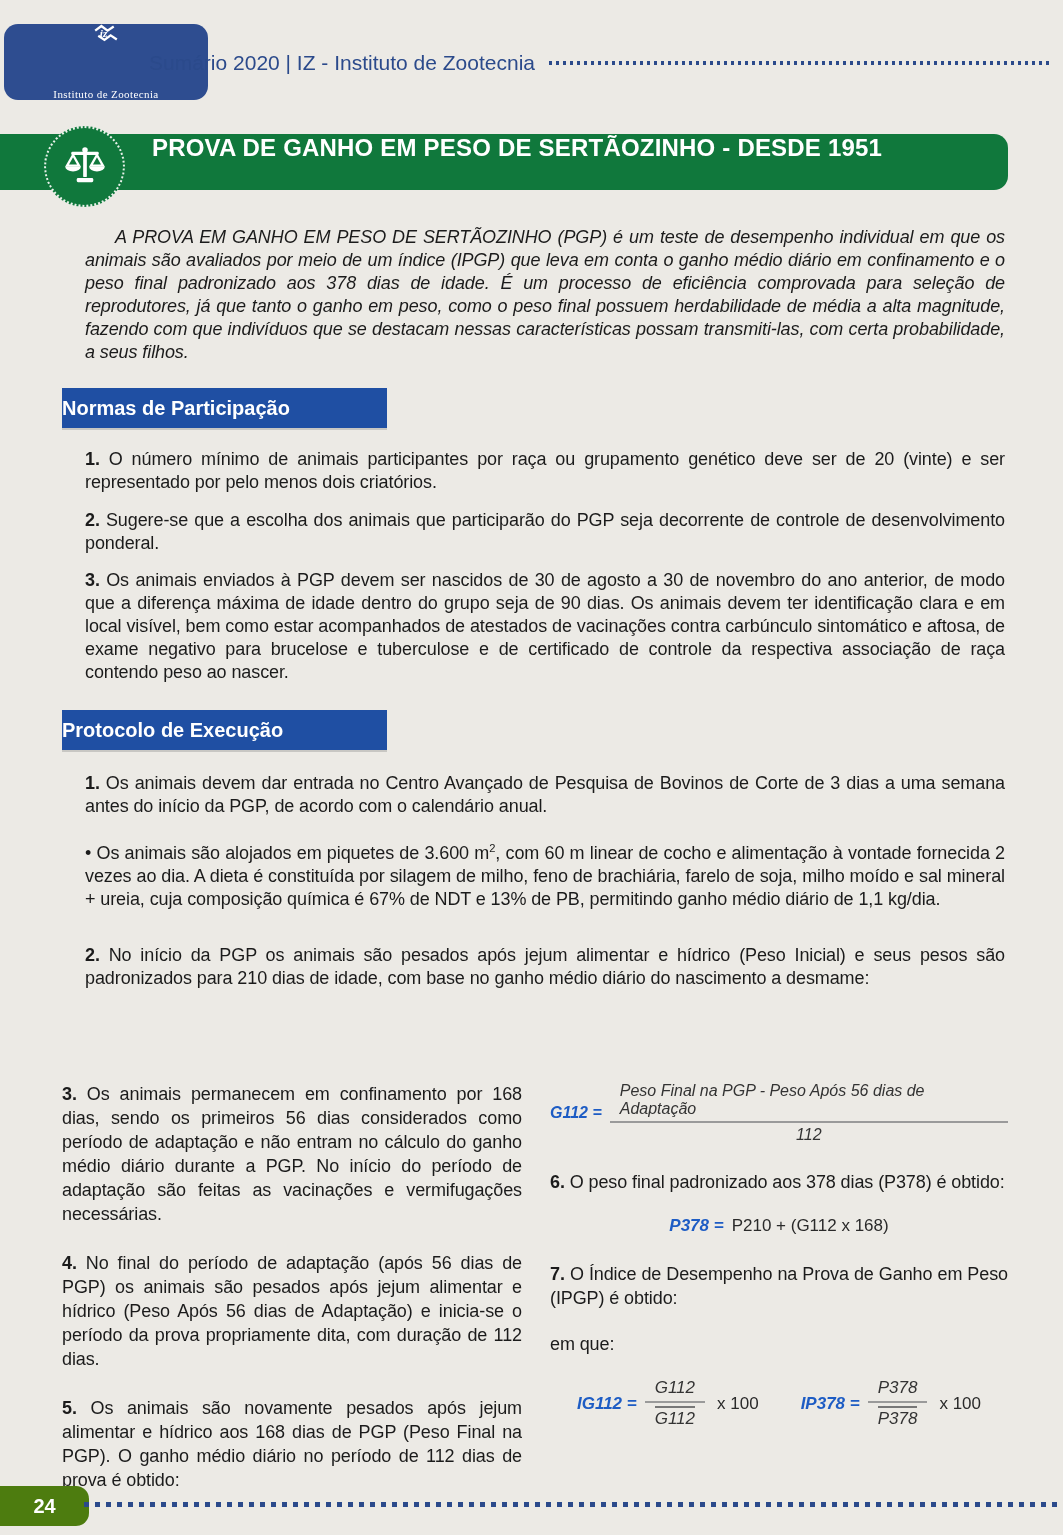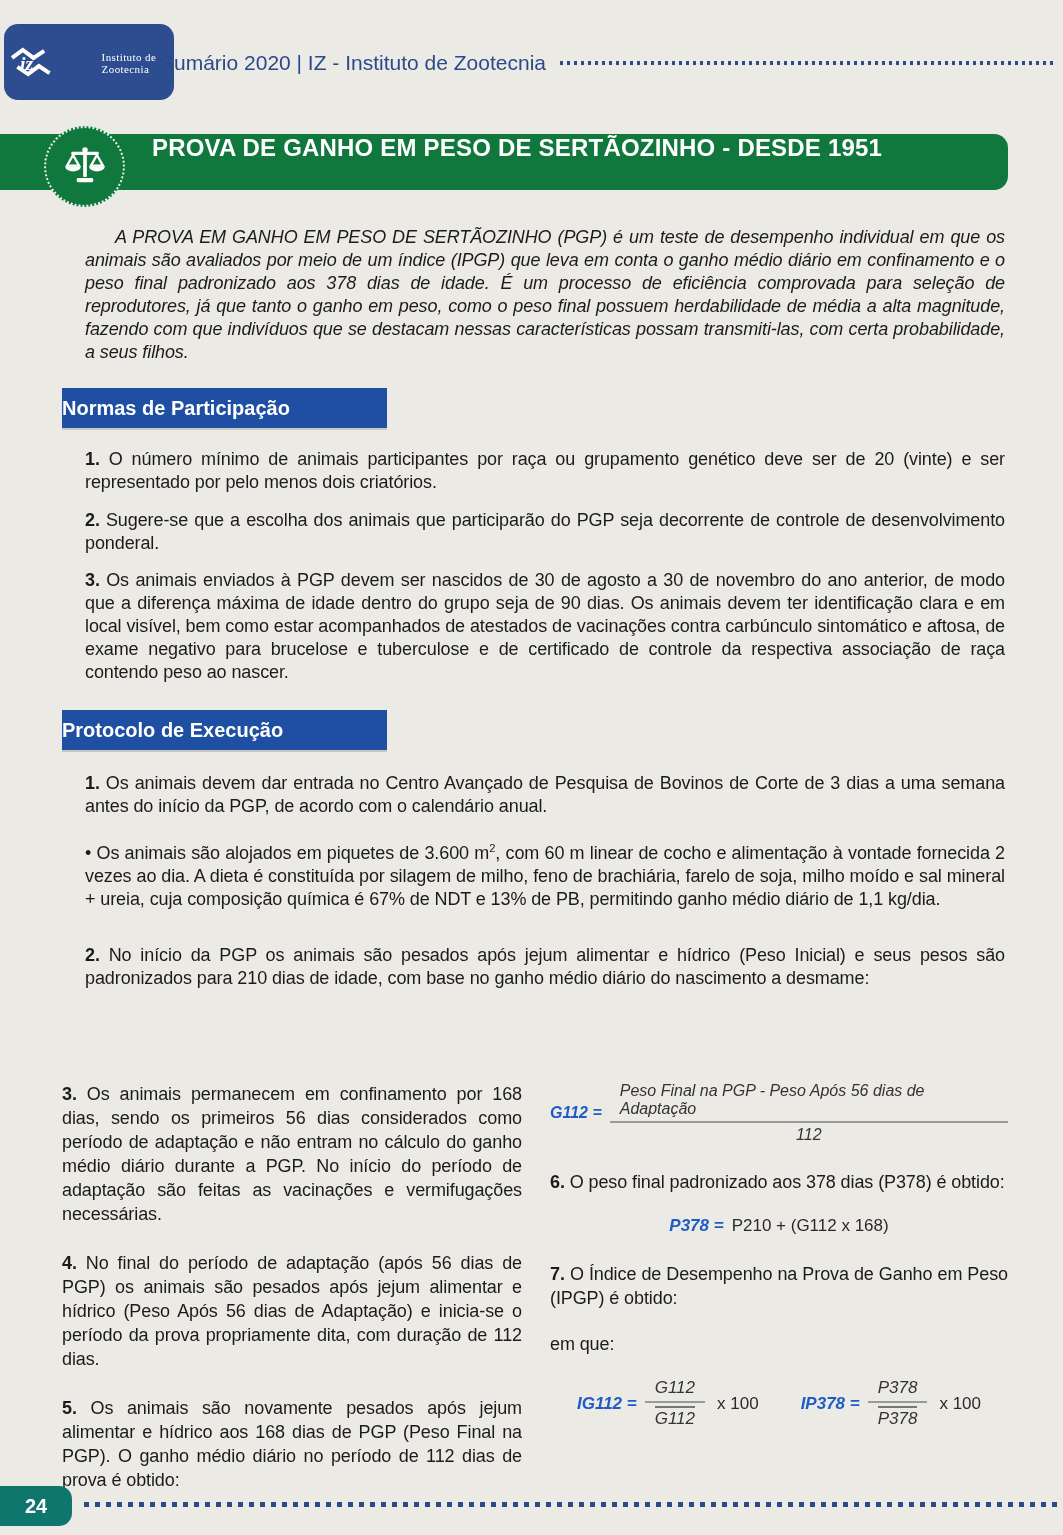--- a/index.html
+++ b/index.html
@@ -6,31 +6,31 @@
   html,body { background:#d8d7d3; }
   .page {
     position:relative; width:1063px; height:1535px;
     background:#eceae5;
     font-family:"Liberation Sans", sans-serif;
     color:#1b1b1b; overflow:hidden; margin:0 auto;
   }
 
   
   .logo-box {
-    position:absolute; left:4px; top:24px; width:170px; height:76px;
+    position:absolute; left:4px; top:24px; width:204px; height:76px;
     background:#2e4d90; border-radius:14px;
-    display:flex; align-items:center; justify-content:center;gap:44px;
+    display:flex; flex-direction:column; align-items:center; justify-content:center;gap:44px;
   }
   .logo-emblem { width:78px; height:46px; display:block; }
   .logo-caption {
     color:#ffffff; font-family:"Liberation Serif", serif;
     font-size:11px; letter-spacing:.4px; margin-top:2px;
   }
   .header-line {
-    position:absolute; left:160px; right:10px; top:48px; height:30px;
+    position:absolute; left:149px; right:10px; top:48px; height:30px;
     display:flex; align-items:center;
   }
   .header-title { color:#2b4a8b; font-size:21px; white-space:nowrap; }
   .dots {
     flex:1; height:4px; margin-left:14px;
     background:repeating-linear-gradient(90deg,#2b4a8b 0 3px, transparent 3px 7px);
   }
 
   
   .banner {
@@ -84,22 +84,22 @@
   .col-right { flex:1; }
   .col-para { font-size:18px; line-height:24px; text-align:justify; letter-spacing:-0.1px; }
   .col-left .col-para { margin-bottom:25px; }
   .col-right .col-para { margin-bottom:22px; text-align:justify; }
   .mb-lg { margin-bottom:26px; }
   .formula-inline { margin:6px 0 26px; }
   .formula-row { display:flex; justify-content:center; gap:42px; margin-top:10px; }
 
   
   .footer-page {
-    position:absolute; left:0; top:1486px; width:72px; height:40px;
-    background:#0f766e; border-radius:0 13px 13px 0;
+    position:absolute; left:0; top:1486px; width:89px; height:40px;
+    background:#4d7c0f; border-radius:0 13px 13px 0;
     display:flex; align-items:center; justify-content:center;
     color:#fff; font-weight:bold; font-size:20px;
   }
   .footer-dots {
     position:absolute; left:84px; right:0; top:1502px; height:5px;
     background:repeating-linear-gradient(90deg,#2b4a8b 0 5px, transparent 5px 11px);
   }
   sup { font-size:.62em; vertical-align:super; }
 </style>
 </head>

